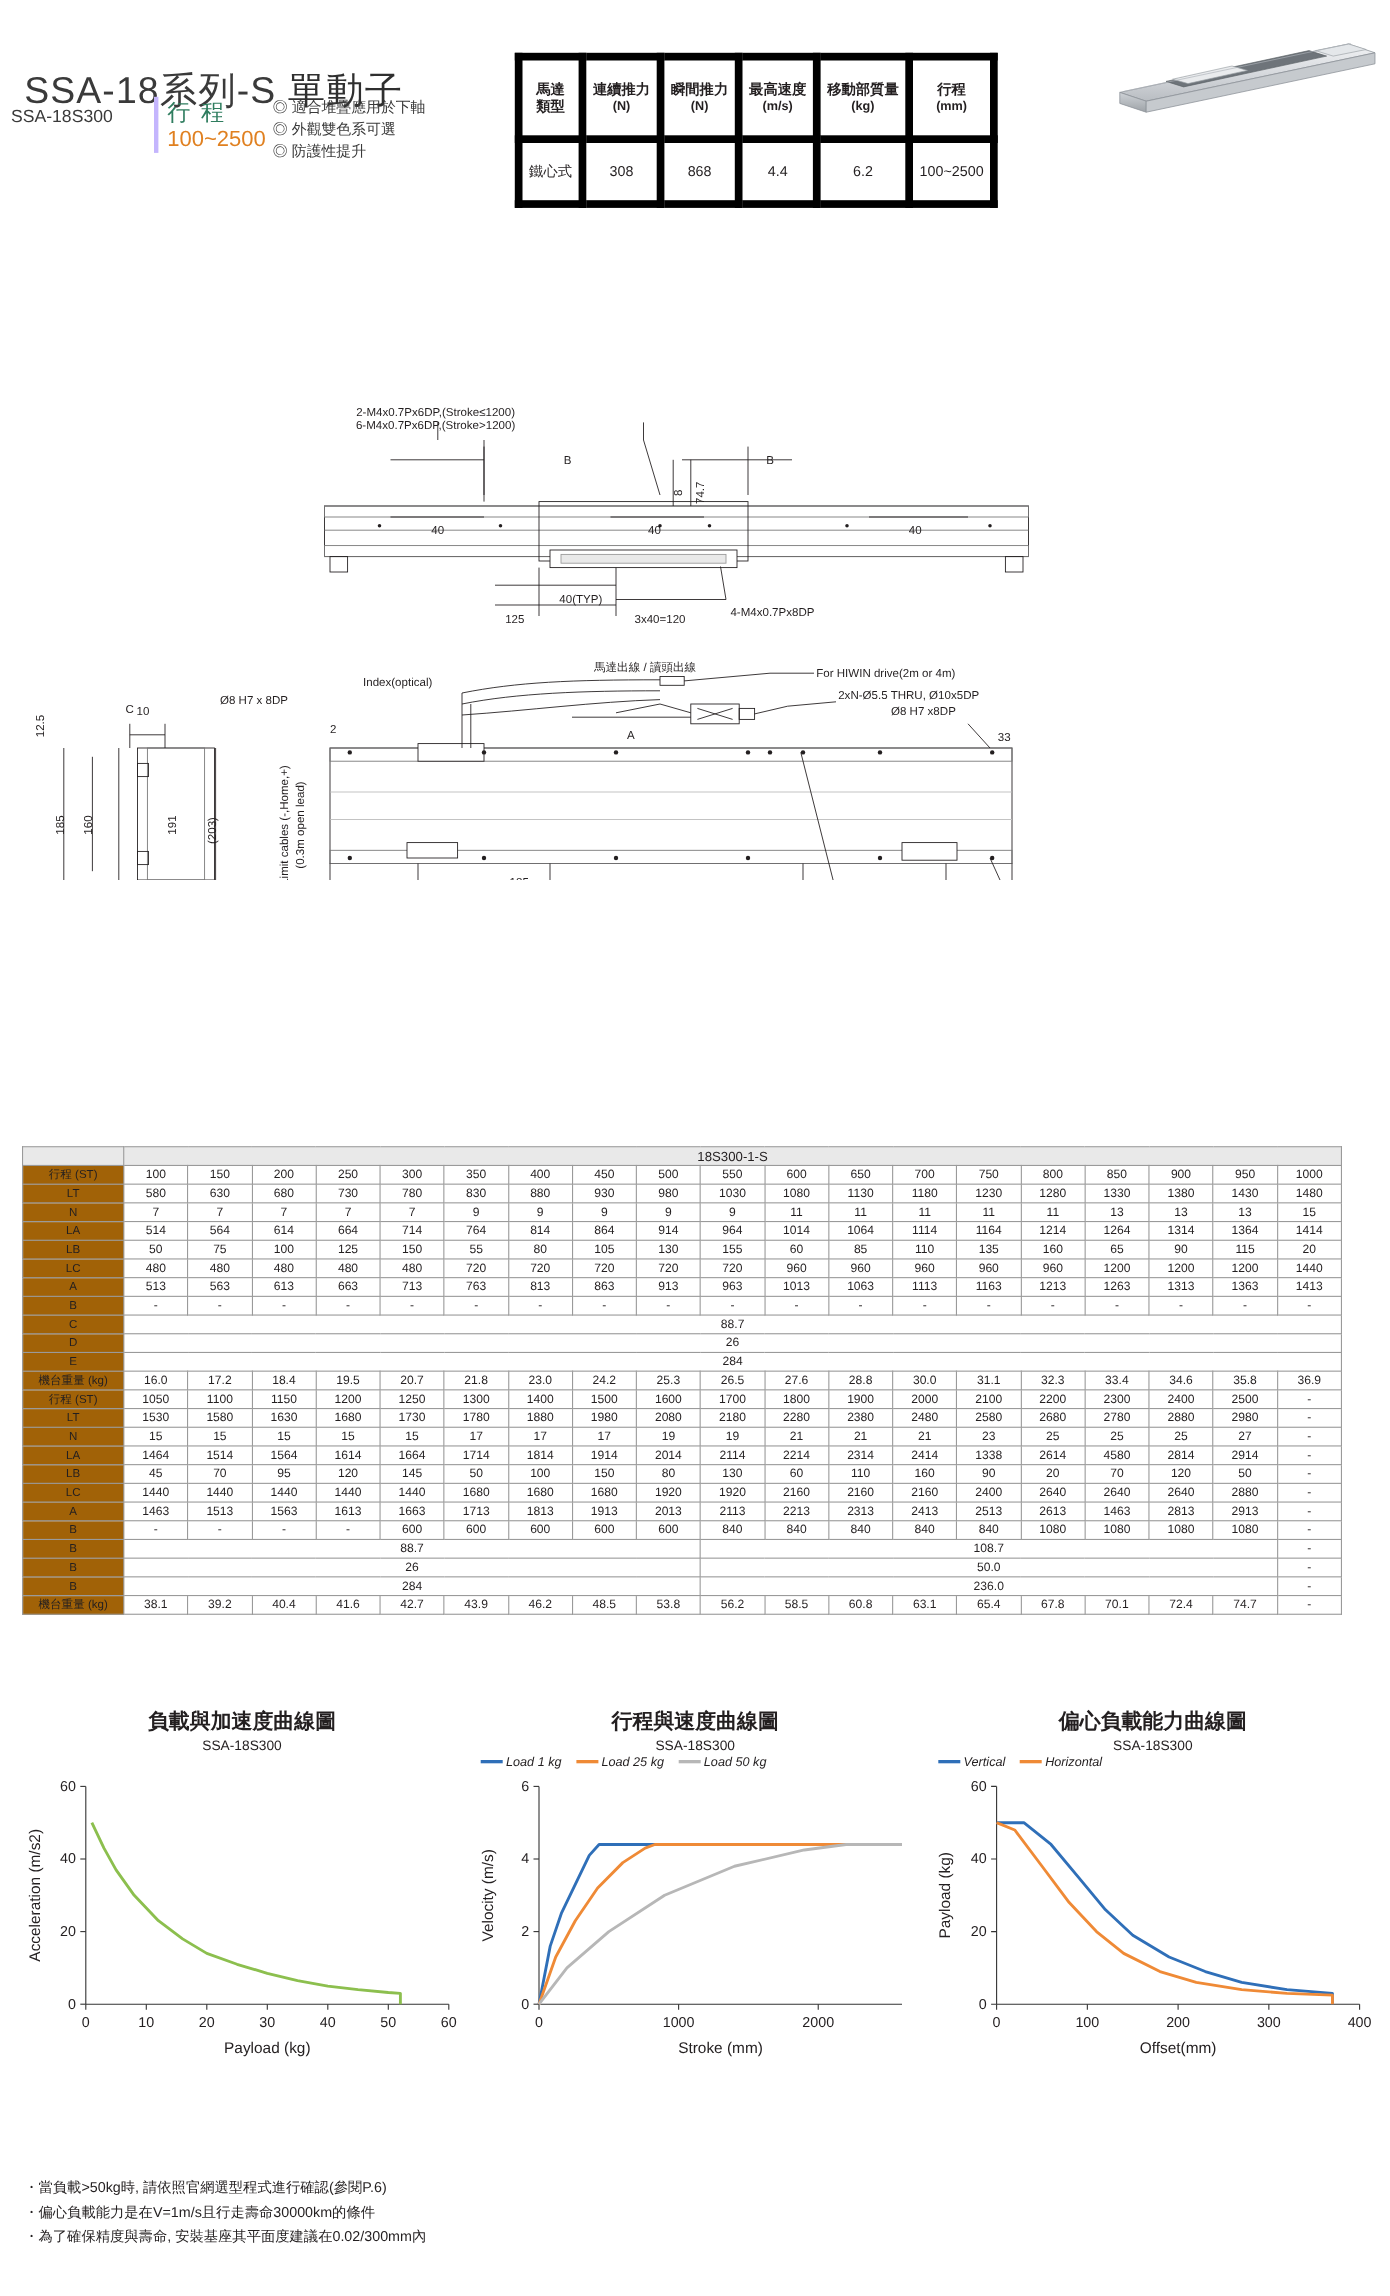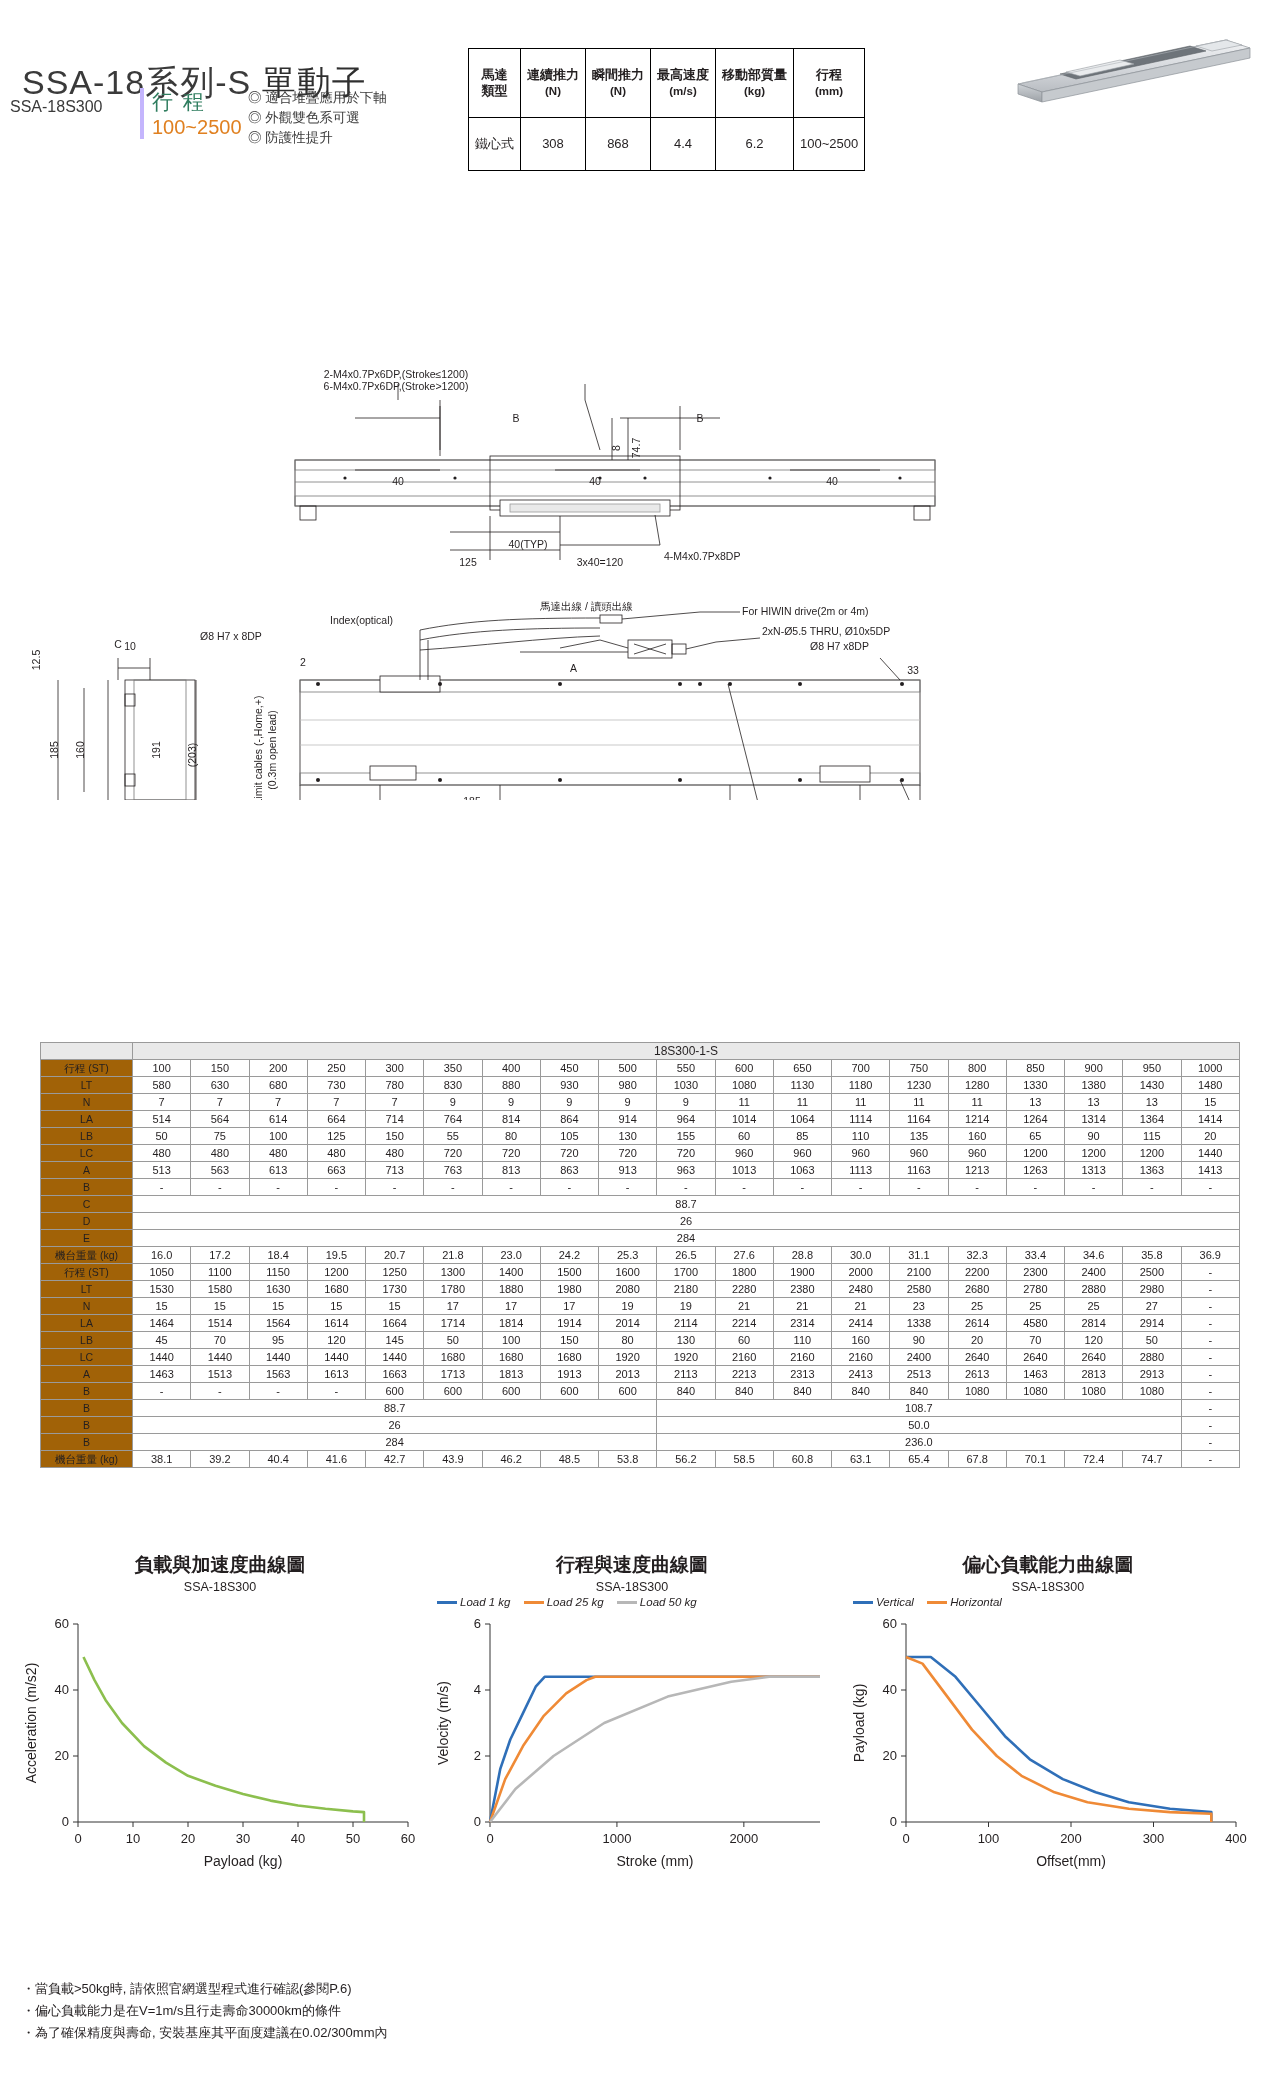--- a/index.html
+++ b/index.html
@@ -33,34 +33,34 @@
   .stroke-range { font-size:20px; color:#e08020; }
   .bullets { position:absolute; left:248px; top:88px; font-size:13.5px; line-height:20px; color:#3a3a3a; }
   .bullets div { white-space:nowrap; }
 
   
   .spec-table {
     position:absolute; left:468px; top:48px;
     border-collapse:collapse; font-size:13px; text-align:center;
   }
   .spec-table th, .spec-table td {
-    border:1px solid #000000; padding:18px 6px; font-weight:normal; line-height:16px;
+    border:7px solid #000000; padding:18px 6px; font-weight:normal; line-height:16px;
   }
   .spec-table th { font-weight:bold; }
   .spec-table .u { font-size:11.5px; display:block; }
 
   
   .photo { position:absolute; right:8px; top:18px; width:260px; height:96px; }
 
   
   .drawing { position:relative; width:1264px; height:640px; }
   .drawing svg { position:absolute; left:0; top:0; }
 
   
-  .table-wrap { position:absolute; left:40px; top:1042px; width:1100px;border-radius:22px; }
+  .table-wrap { position:absolute; left:20px; top:1042px; width:1100px;border-radius:22px; }
   table.data {
     border-collapse:collapse; width:1200px;
     font-size:11px; text-align:center;
   }
   table.data th, table.data td {
     border:1px solid #9a9a9a; padding:1px 0; line-height:14px; height:16px;
     font-weight:normal; background:#fff;
   }
   table.data td.lbl, table.data th.lbl {
     background:#a16207; width:92px; text-align:center; font-size:10.5px;

